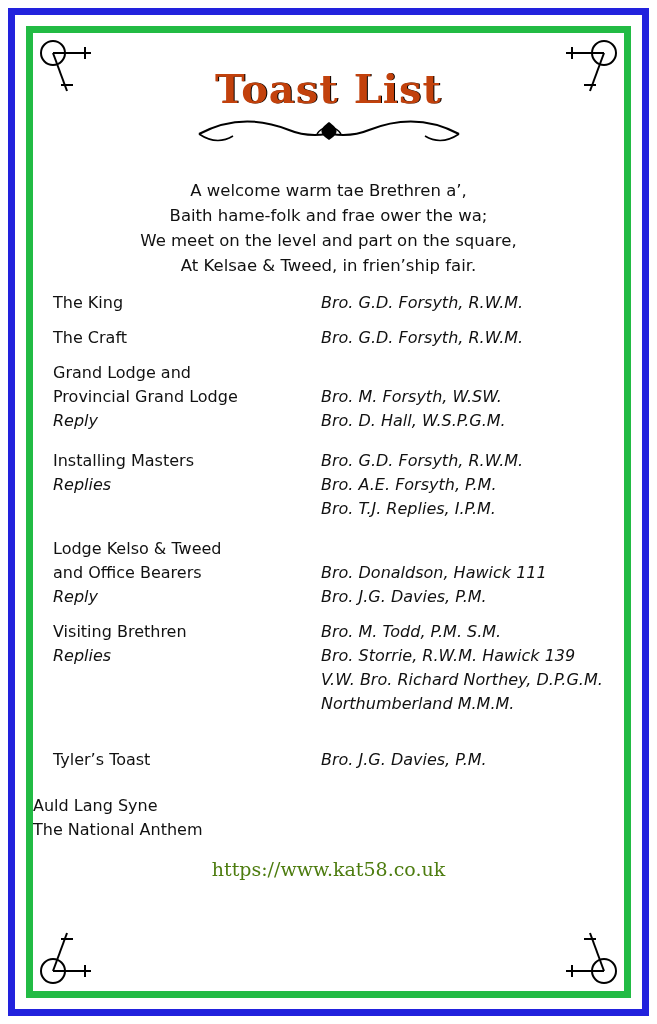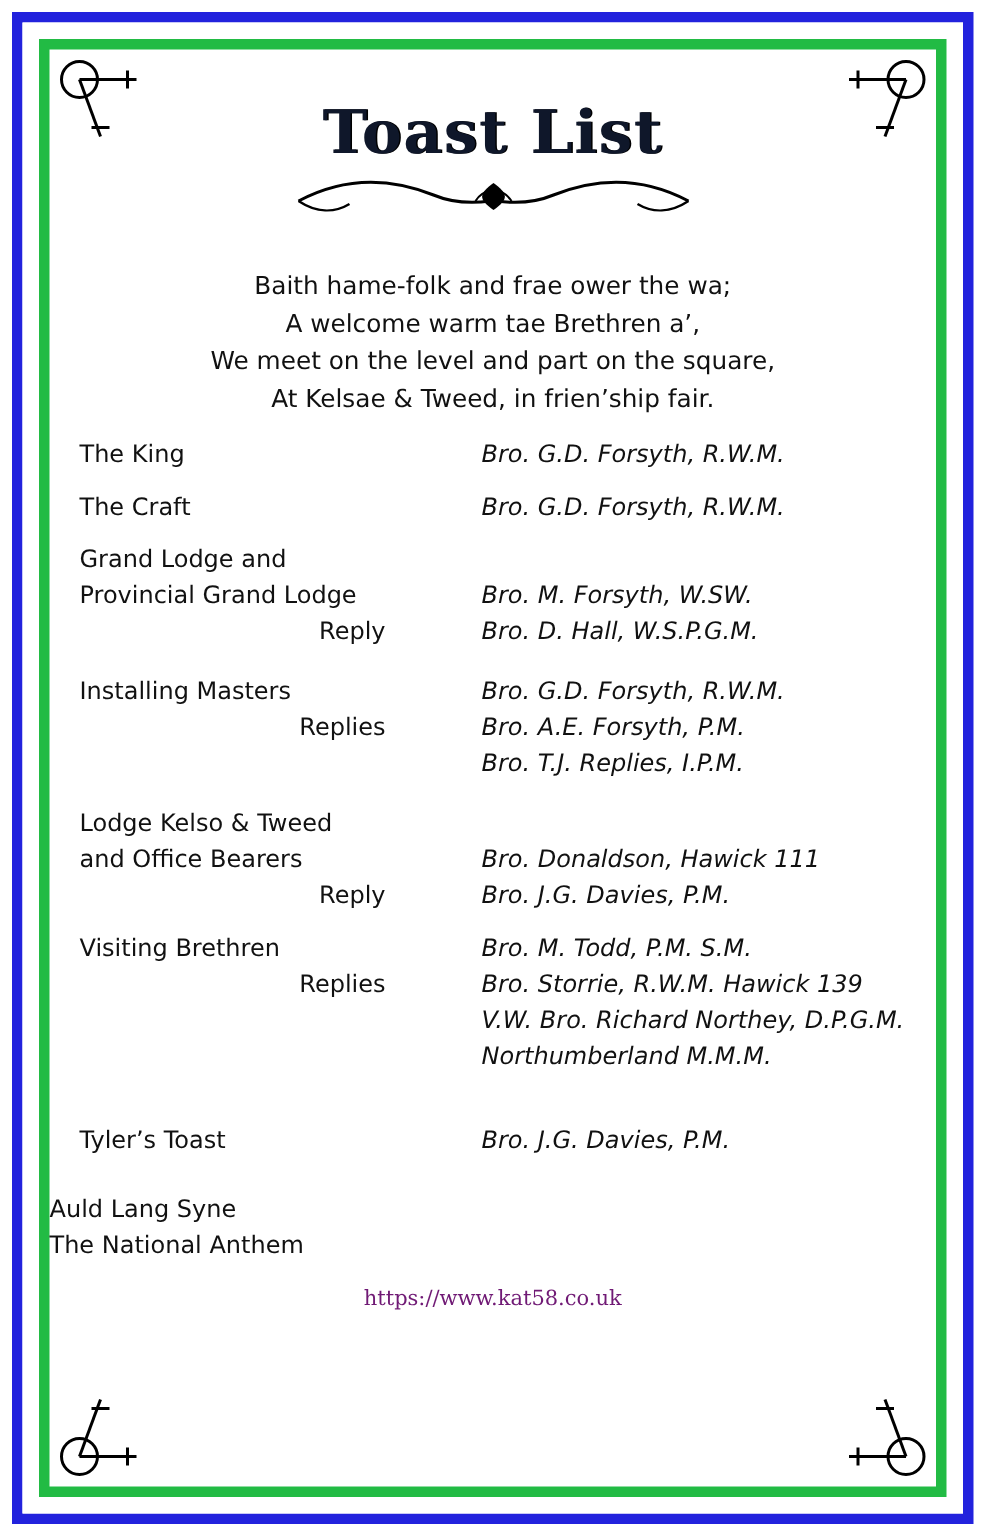--- a/index.html
+++ b/index.html
@@ -66,21 +66,21 @@
   .corner.bl { left: 6px;  bottom: 6px; }
   .corner.br { right: 6px; bottom: 6px; }
 
   
   .title {
     text-align: center;
     font-family: "DejaVu Serif", serif;
     font-weight: bold;
     font-size: 40px;
     letter-spacing: 1px;
-    color: #0f172a;
+    color: #c2410c;
     margin-top: 32px;
     text-shadow: 1px 0 0 #000;
   }
   .divider {
     text-align: center;
     margin-top: 2px;
     height: 34px;
   }
 
   
@@ -108,39 +108,40 @@
   .col-left {
     width: 268px;
     padding-left: 20px !important;
   }
   .col-right {
     padding-left: 0;
     font-style: italic;
   }
   .reply {
     display: block;
-    text-align: right;
+    text-align: left;
+    font-style: italic;
     padding-right: 64px;
   }
   .spacer td { height: 11px; line-height: 11px; font-size: 0; }
   .small-gap td { height: 5px; line-height: 5px; font-size: 0; }
 
   
   .closing {
     margin-top: 22px;
     font-size: 16px;
     line-height: 24px;
     color: #111111;
   }
   .url {
     text-align: center;
     margin-top: 16px;
     font-family: "DejaVu Serif", serif;
-    font-size: 14px;
-    color: #701a75;
+    font-size: 19px;
+    color: #4d7c0f;
   }
 </style>
 </head>
 <body>
 
 <div class="page">
 
   <div class="blue-frame"></div>
   <div class="white-gap"></div>
   <div class="green-frame"></div>
@@ -193,22 +194,22 @@
         <path d="M10 20 C 22 28, 34 28, 44 22" fill="none" stroke="#000" stroke-width="1.6"></path>
         <path d="M270 20 C 258 28, 246 28, 236 22" fill="none" stroke="#000" stroke-width="1.6"></path>
         <path d="M140 8 C 132 14, 128 18, 140 26 C 152 18, 148 14, 140 8 Z" fill="#000"></path>
         <circle cx="140" cy="20" r="3" fill="#000"></circle>
         <path d="M128 20 C 132 14, 136 13, 140 14" fill="none" stroke="#000" stroke-width="1.4"></path>
         <path d="M152 20 C 148 14, 144 13, 140 14" fill="none" stroke="#000" stroke-width="1.4"></path>
       </svg>
     </div>
 
     <div class="verse">
+      <div>A welcome warm tae Brethren a’,</div>
       <div>Baith hame-folk and frae ower the wa;</div>
-      <div>A welcome warm tae Brethren a’,</div>
       <div>We meet on the level and part on the square,</div>
       <div>At Kelsae &amp; Tweed, in frien’ship fair.</div>
     </div>
 
     <table class="toasts">
       <tbody>
         <tr>
           <td class="col-left">The King</td>
           <td class="col-right">Bro. G.D. Forsyth, R.W.M.</td>
         </tr>

